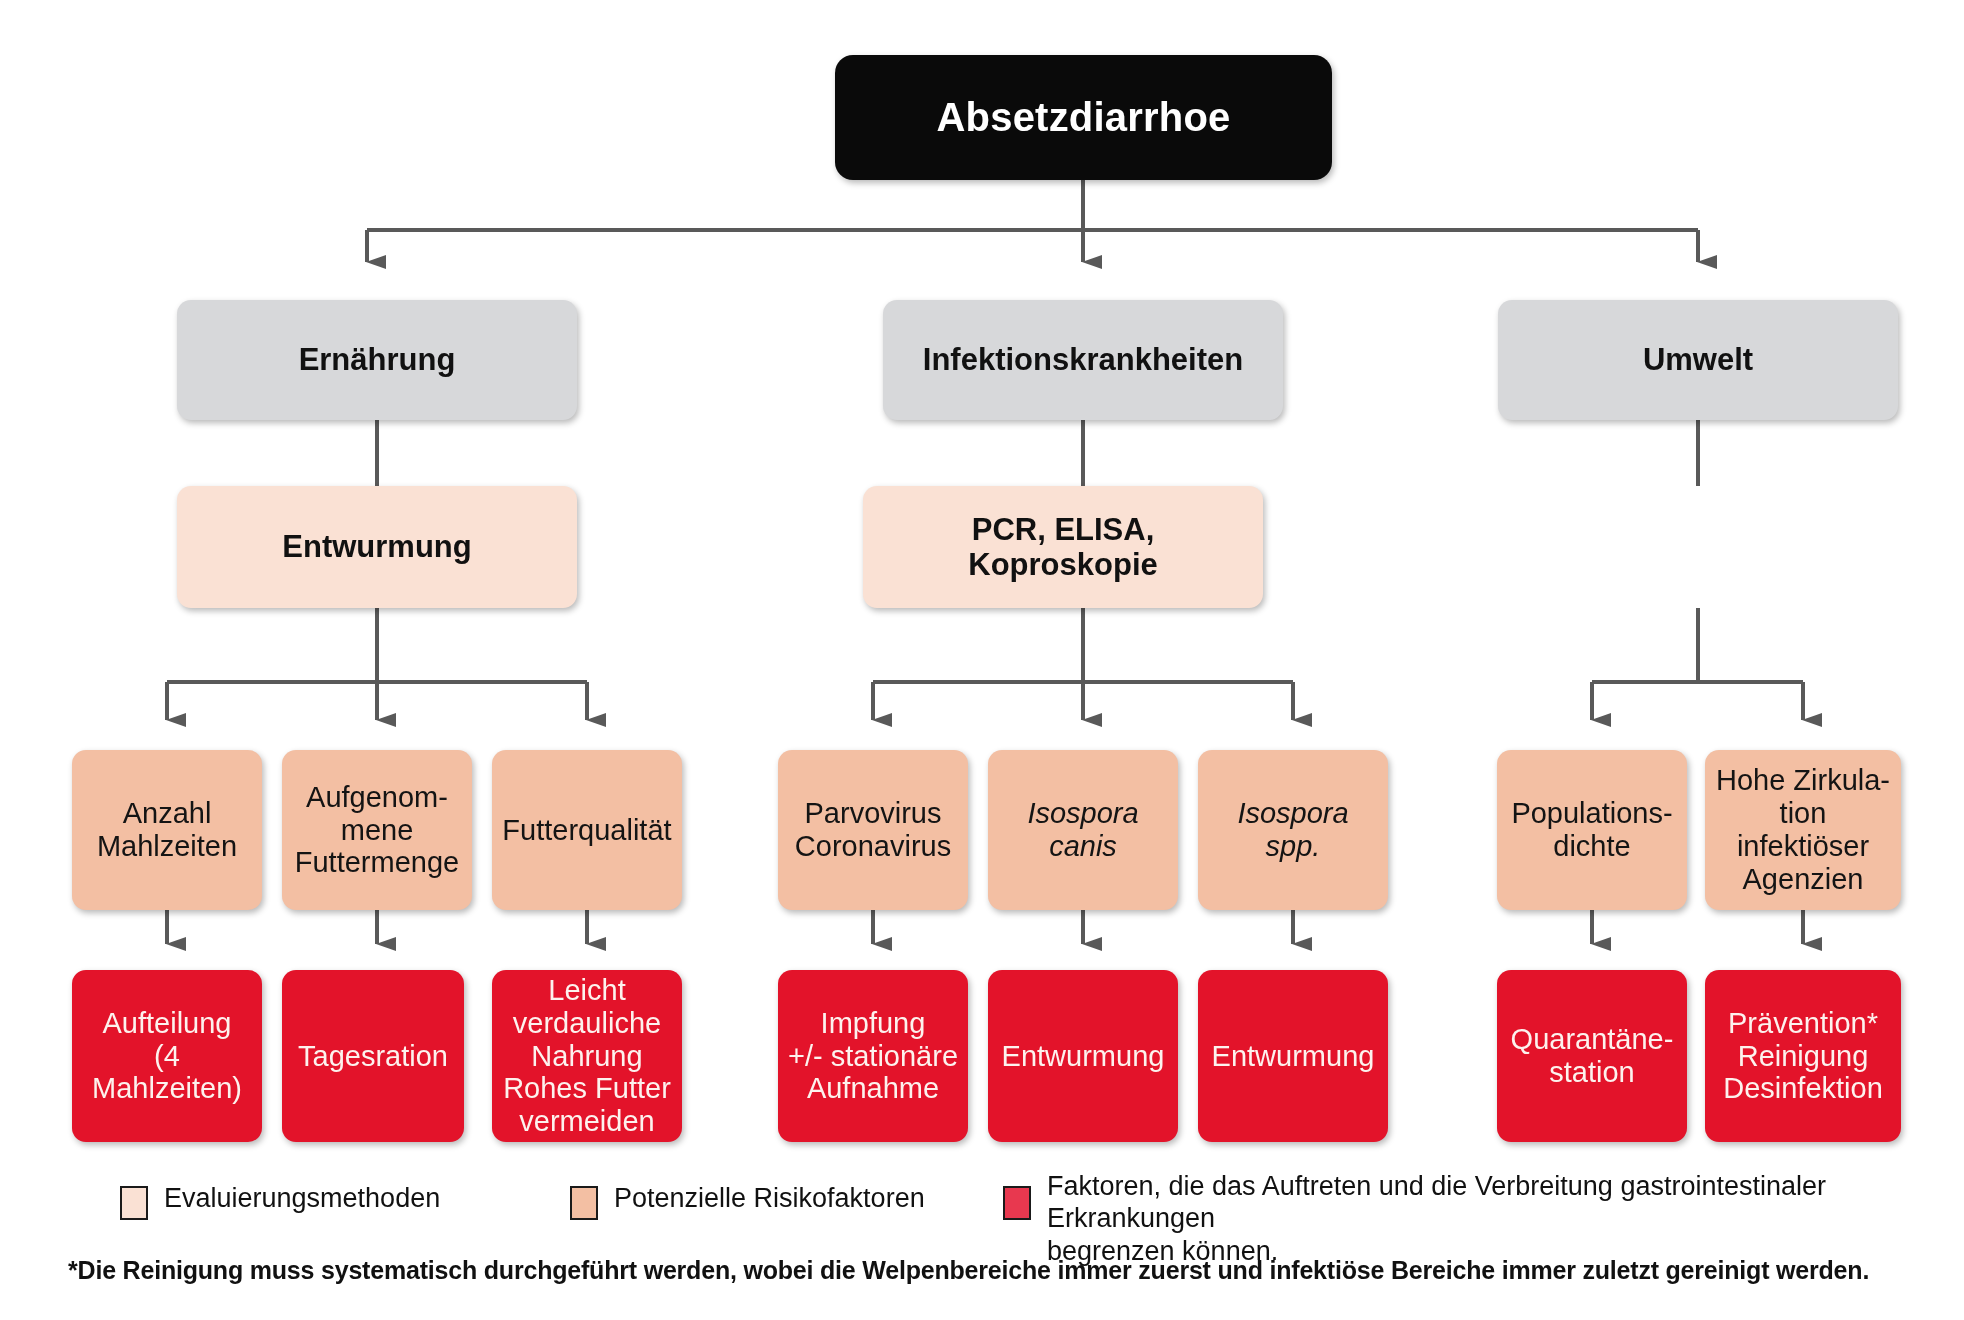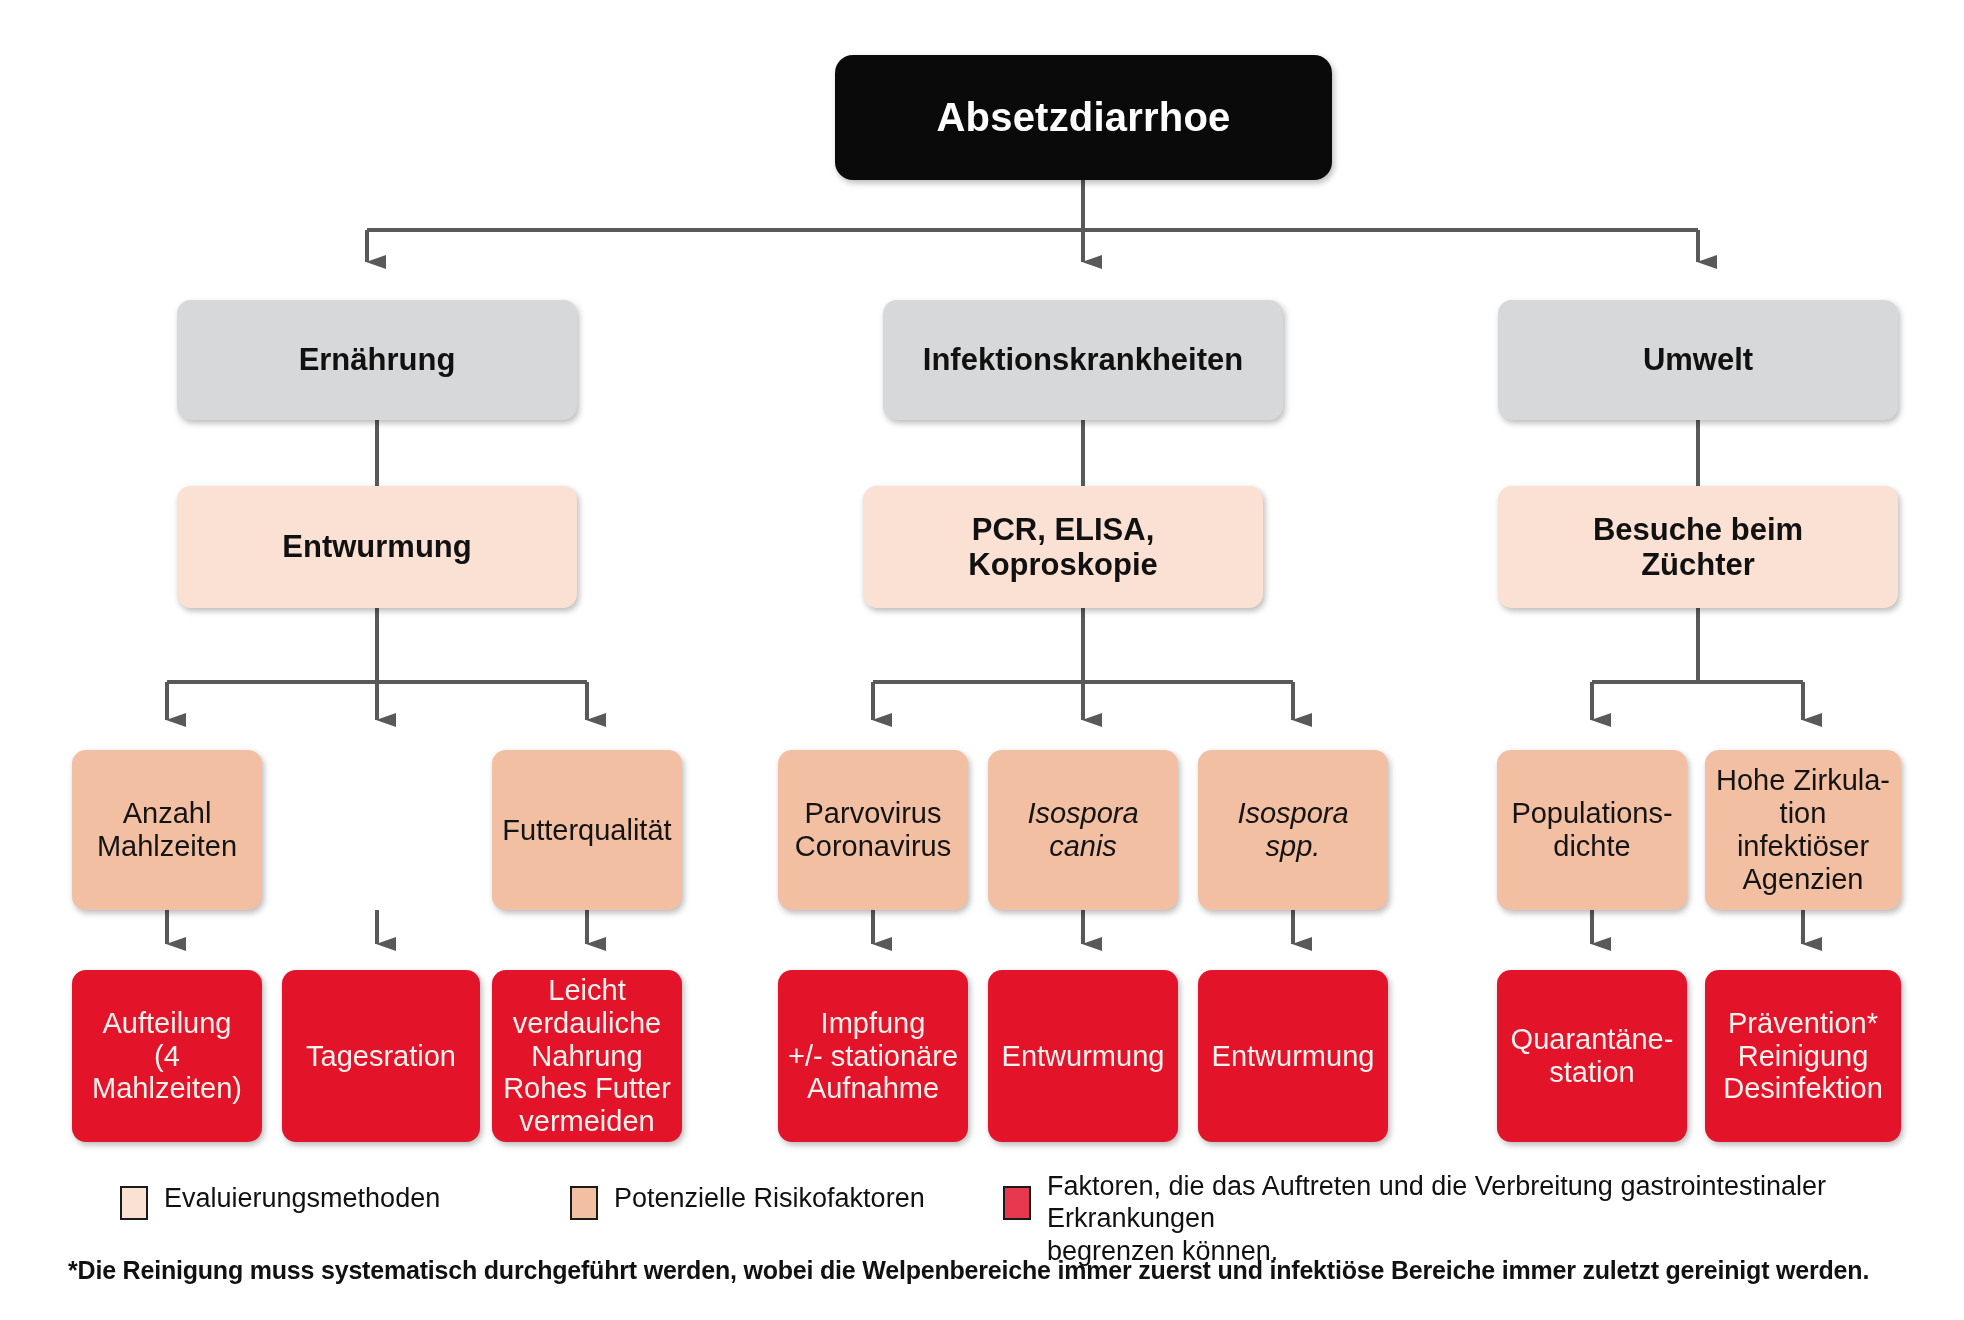--- a/index.html
+++ b/index.html
@@ -177,41 +177,42 @@
 
   <div class="node root" style="left:835px; top:55px; width:497px; height:125px;">Absetzdiarrhoe</div>
 
   <div class="node cat" style="left:883px; top:300px; width:400px; height:120px;">Infektionskrankheiten</div>
   <div class="node cat" style="left:177px; top:300px; width:400px; height:120px;">Ernährung</div>
   <div class="node cat" style="left:1498px; top:300px; width:400px; height:120px;">Umwelt</div>
 
   <div class="node method" style="left:177px; top:486px; width:400px; height:122px;">Entwurmung</div>
   <div class="node method" style="left:863px; top:486px; width:400px; height:122px;">PCR, ELISA,
 Koproskopie</div>
-  <div class="node method" style="left:1498px; top:486px; width:400px; height:122px;">Besuche beim
-Züchter</div>
 
   <div class="node risk" style="left:72px; top:750px; width:190px; height:160px;">Anzahl
 Mahlzeiten</div>
+  <div class="node risk" style="left:282px; top:750px; width:190px; height:160px;">Aufgenom-
+mene
+Futtermenge</div>
   <div class="node risk" style="left:492px; top:750px; width:190px; height:160px;">Futterqualität</div>
 
   <div class="node risk" style="left:778px; top:750px; width:190px; height:160px;">Parvovirus
 Coronavirus</div>
   <div class="node risk ital" style="left:988px; top:750px; width:190px; height:160px;">Isospora canis</div>
   <div class="node risk ital" style="left:1198px; top:750px; width:190px; height:160px;">Isospora spp.</div>
 
   <div class="node risk" style="left:1497px; top:750px; width:190px; height:160px;">Populations-
 dichte</div>
   <div class="node risk" style="left:1705px; top:750px; width:196px; height:160px;">Hohe Zirkula-
 tion infektiöser
 Agenzien</div>
 
   <div class="node action" style="left:72px; top:970px; width:190px; height:172px;">Aufteilung
 (4 Mahlzeiten)</div>
-  <div class="node action" style="left:282px; top:970px; width:198px; height:172px;">Tagesration</div>
+  <div class="node action" style="left:282px; top:970px; width:182px; height:172px;">Tagesration</div>
   <div class="node action" style="left:492px; top:970px; width:190px; height:172px;">Leicht
 verdauliche
 Nahrung
 Rohes Futter
 vermeiden</div>
 
   <div class="node action" style="left:778px; top:970px; width:190px; height:172px;">Impfung
 +/- stationäre
 Aufnahme</div>
   <div class="node action" style="left:988px; top:970px; width:190px; height:172px;">Entwurmung</div>

